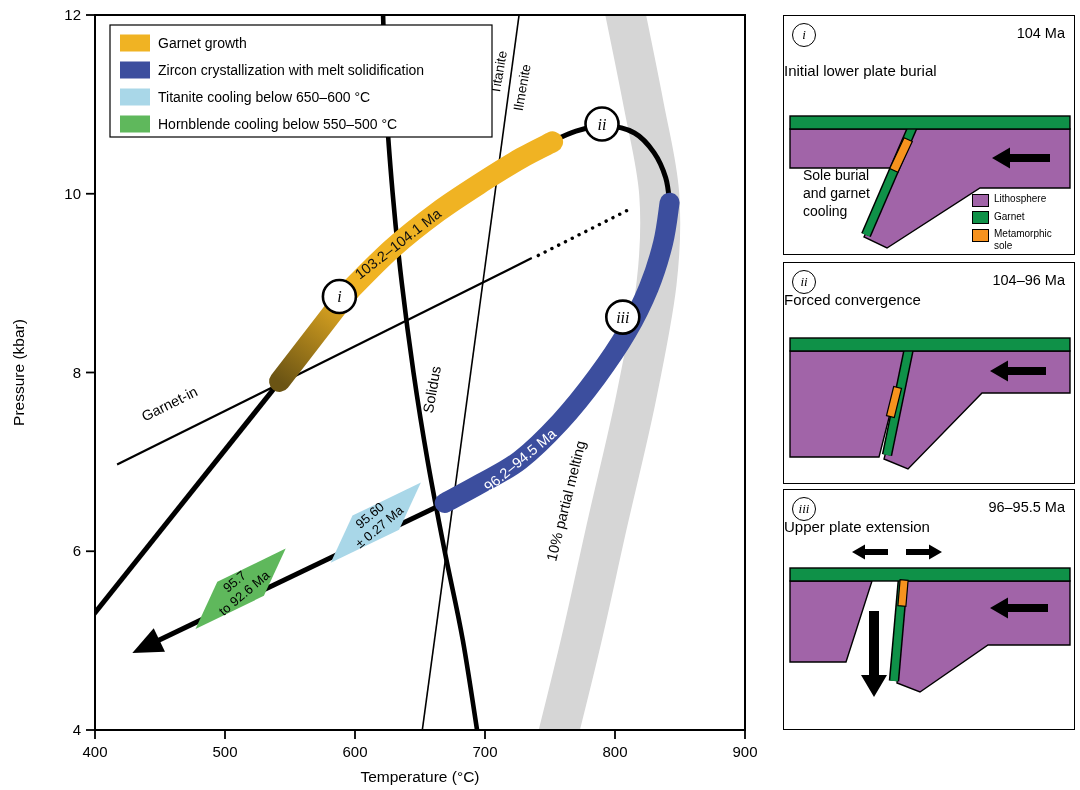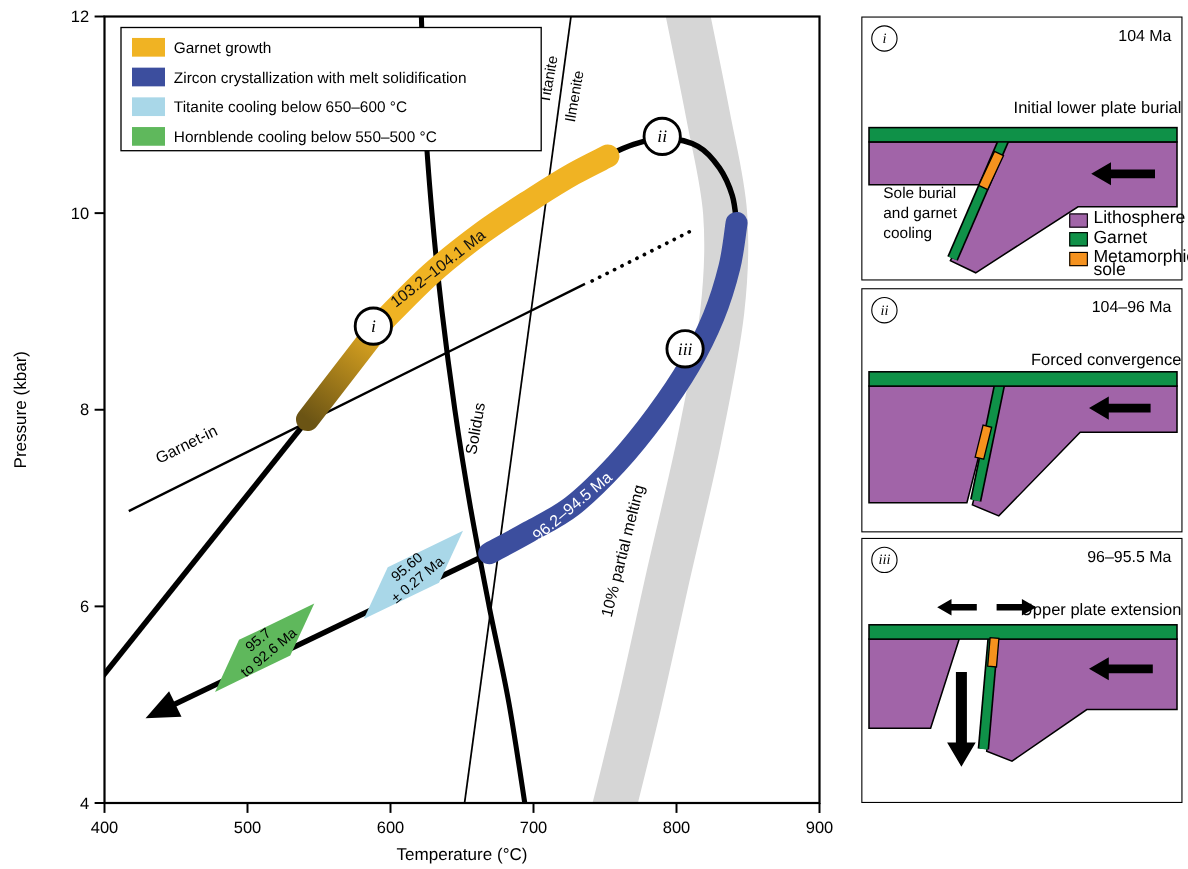--- a/index.html
+++ b/index.html
@@ -5,23 +5,23 @@
   html,body{margin:0;padding:0;background:#fff;}
   #stage{position:relative;width:1080px;height:790px;background:#fff;
          font-family:"Liberation Sans",sans-serif;overflow:hidden;color:#000;}
   #plot-svg{position:absolute;left:0;top:0;}
   .panel{position:absolute;background:#fff;border:1.6px solid #000;box-sizing:border-box;}
   .panel svg{position:absolute;left:0;top:0;}
   .panel-num{position:absolute;left:8px;top:7px;width:22px;height:22px;border:1.6px solid #000;
              border-radius:50%;text-align:center;line-height:21px;background:#fff;
              font-family:"Liberation Serif",serif;font-style:italic;font-size:13px;}
   .panel-age{position:absolute;right:9px;top:9px;font-size:14.5px;text-align:right;}
-  .panel-title{position:absolute;left:0;right:0;text-align:right;font-size:15px;margin-top:28px;}
+  .panel-title{position:absolute;left:0;right:0;text-align:left;font-size:15px;}
   .panel-note{position:absolute;font-size:14px;line-height:18px;}
-  .mini-legend{position:absolute;font-size:16px;line-height:12px;width:100px;}
+  .mini-legend{position:absolute;font-size:10px;line-height:12px;width:100px;}
   .mini-row{display:flex;align-items:flex-start;margin-bottom:4px;}
   .mini-swatch{width:15px;height:11px;border:1px solid #000;margin-right:5px;flex:0 0 auto;margin-top:0.5px;}
 </style>
 </head>
 <body>
 
 <div id="stage">
 
   <svg id="plot-svg" width="783" height="790">
       <defs>

